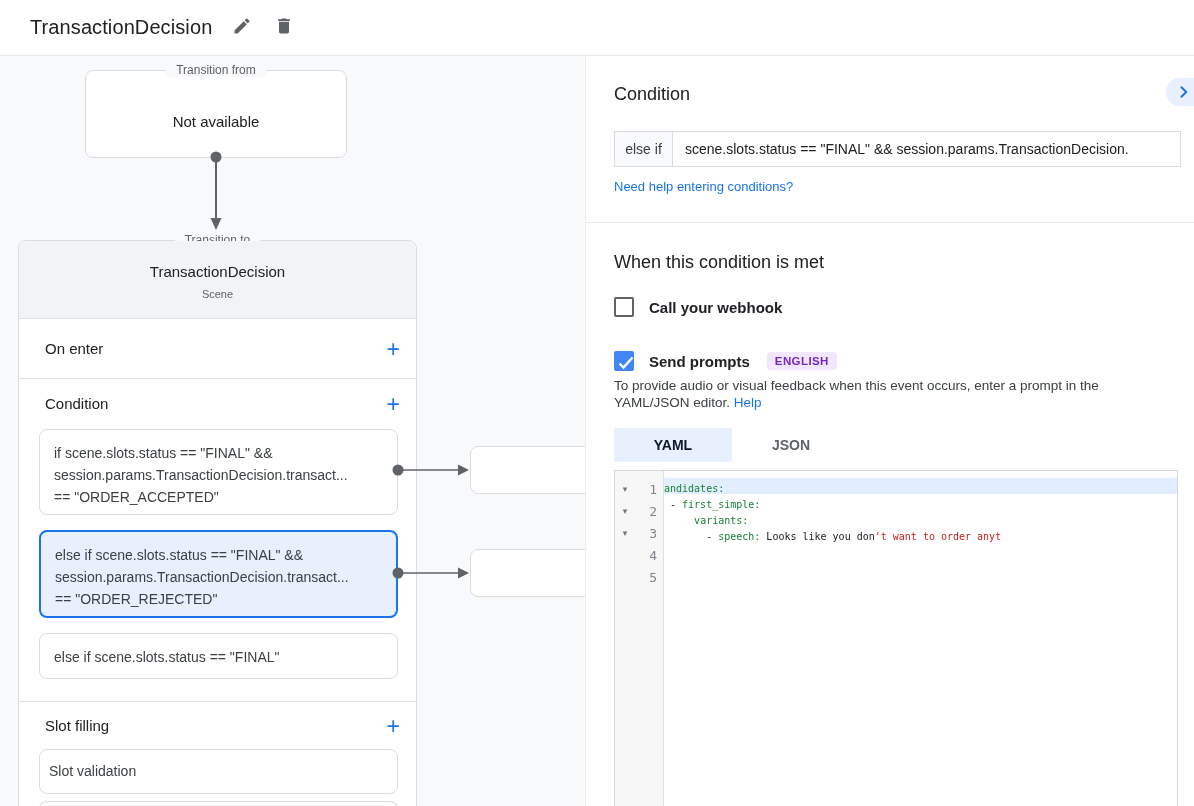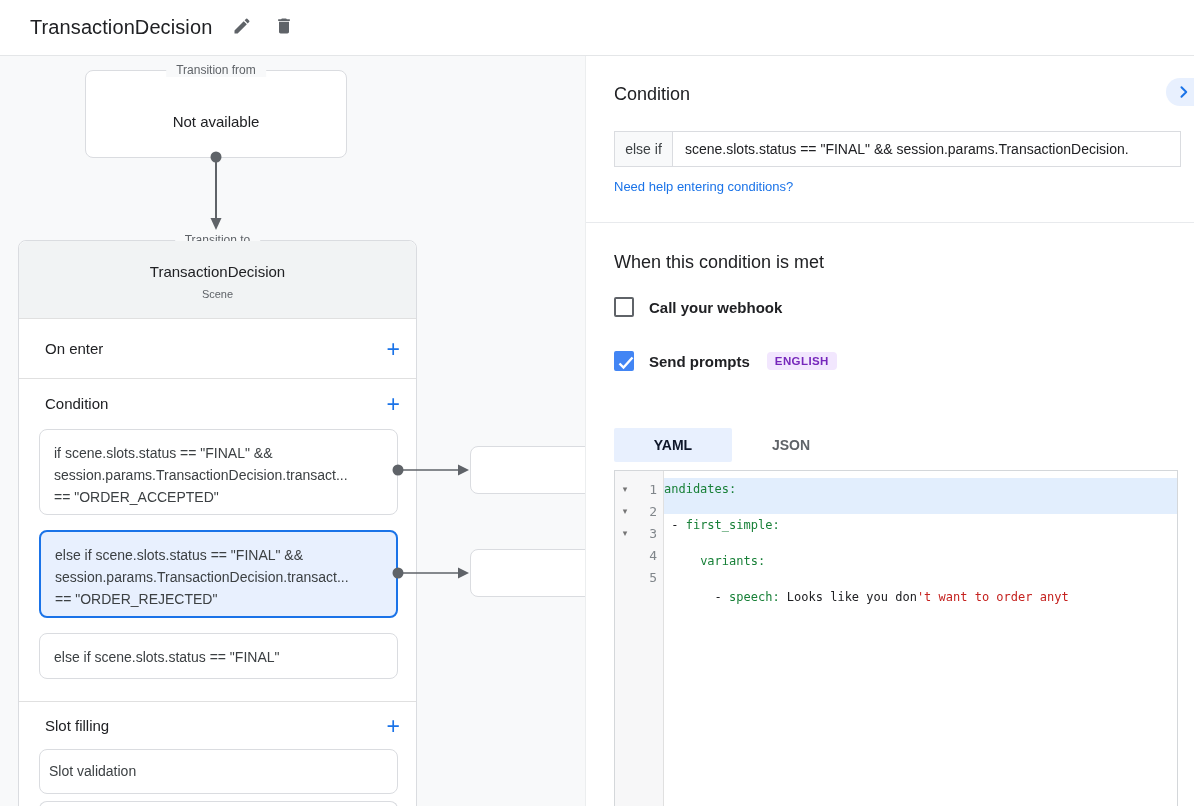--- a/index.html
+++ b/index.html
@@ -92,21 +92,21 @@
   .tab.active { background:#e8f0fe; color:#0f172a; }
 
   .editor { position:absolute; left:28px; top:414px; width:564px; height:400px; border:1px solid #d4d7da;
     background:#fff; display:flex; overflow:hidden; }
   .gutter { width:49px; background:#f7f7f8; border-right:1px solid #e0e0e0; padding-top:7px; }
   .gutter-line { height:22px; display:flex; align-items:center; }
   .fold { width:20px; text-align:center; font-size:9px; color:#757575; }
   .lnum { flex:1; text-align:right; padding-right:6px; font-family:"DejaVu Sans Mono", monospace;
     font-size:13px; color:#80868b; }
   .code-area { flex:1; padding-top:7px; overflow:hidden; }
-  .code-line { height:36px; line-height:22px; font-family:"DejaVu Sans Mono", monospace; font-size:12px;
+  .code-line { height:16px; line-height:22px; font-family:"DejaVu Sans Mono", monospace; font-size:10px;
     white-space:pre; color:#202124; }
   .code-line.hl { background:#e2eefd; }
   .tok-key { color:#188038; }
   .tok-string { color:#c5221f; }
   .tok-plain { color:#202124; }
 </style>
 </head>
 <body>
 
 <header class="topbar">
@@ -237,20 +237,22 @@
       <span>
         <svg width="16" height="14" viewBox="0 0 16 14">
             <path d="M1.5 7.5 5.5 11.5 14.5 1.5" fill="none" stroke="#fff" stroke-width="2.4"></path>
           </svg>
       </span>
     </div>
     <span class="check-label">Send prompts</span>
     <span class="lang-badge">ENGLISH</span>
   </div>
 
+  <p class="prompt-note"><span>To provide audio or visual feedback when this event occurs, enter a prompt in the YAML/JSON editor.</span>
+    <a href="#">Help</a></p>
 
   <div class="tabs">
     <div class="tab active">YAML</div>
     <div class="tab">JSON</div>
   </div>
 
   <div class="editor">
     <div class="gutter">
         <div class="gutter-line">
           <span class="fold">▾</span>

